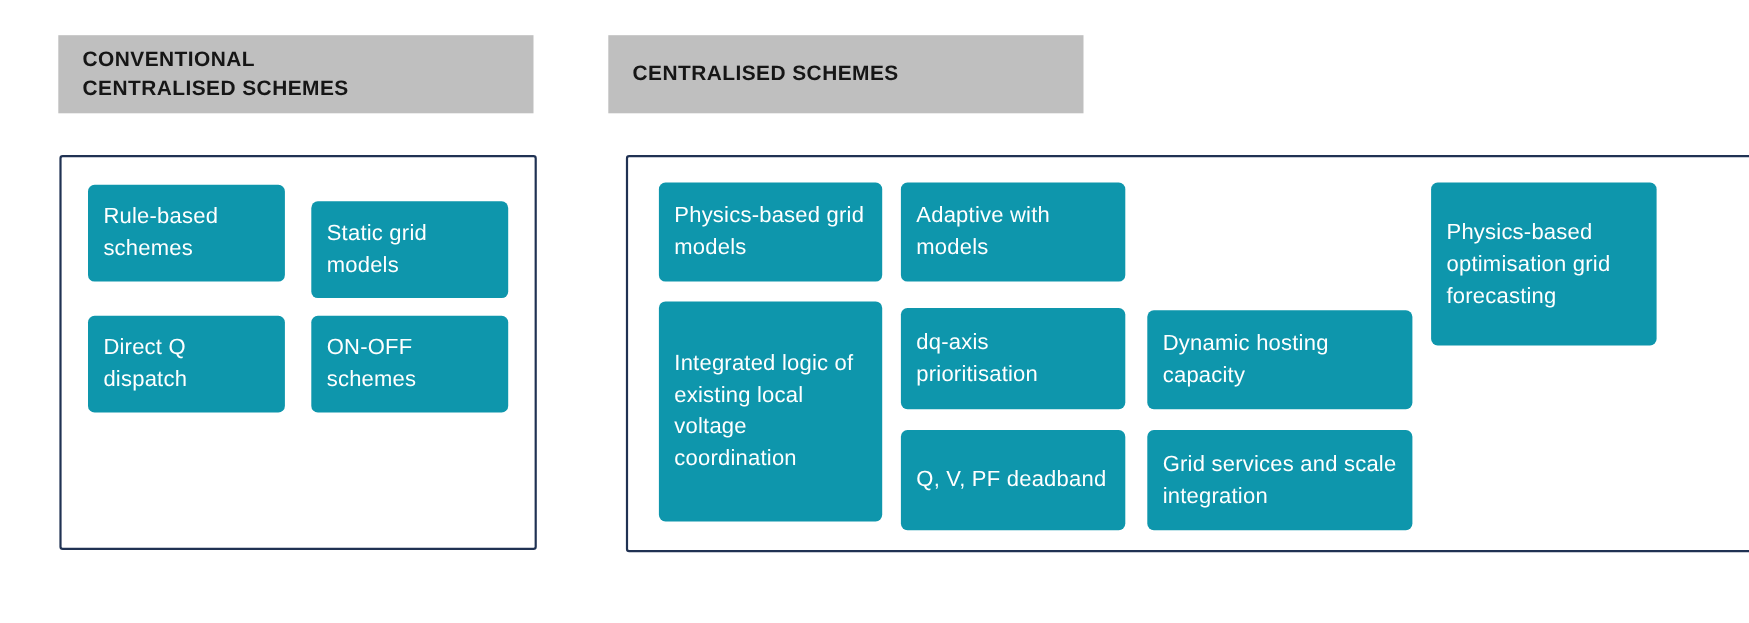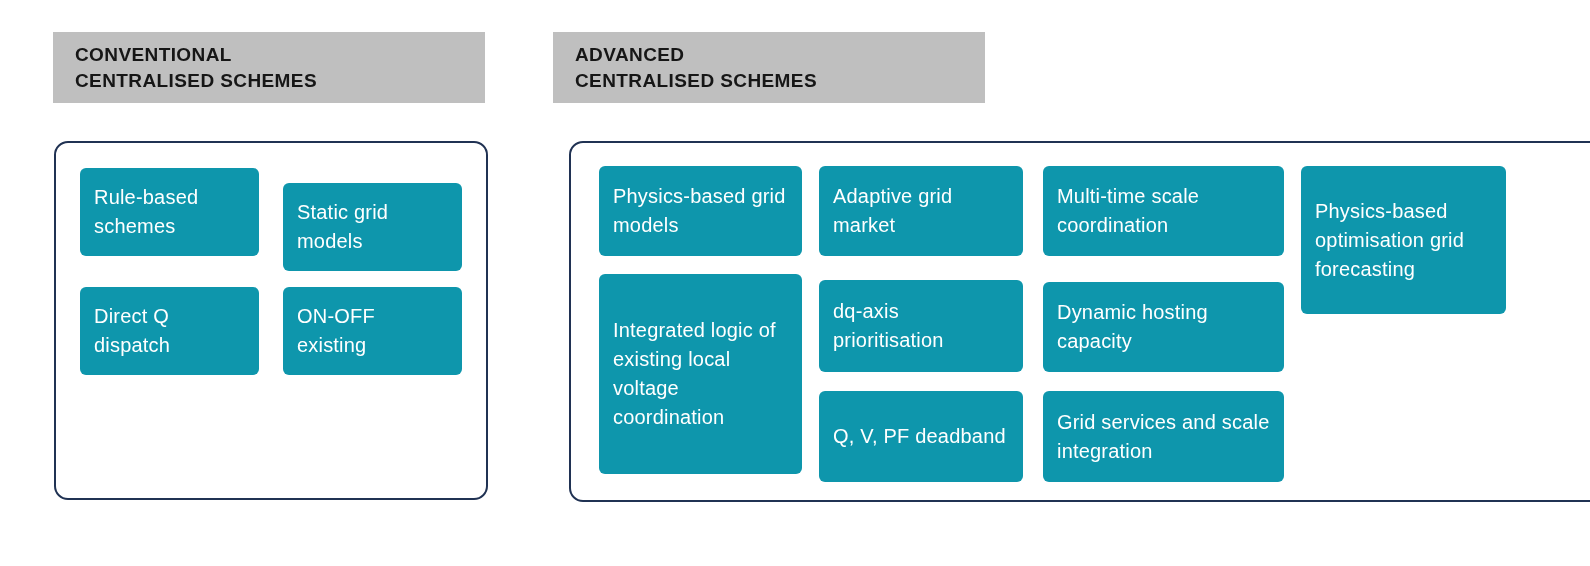--- a/index.html
+++ b/index.html
@@ -31,21 +31,21 @@
     display:flex;
     flex-direction:column;
     justify-content:center;
     padding-left:22px;
     text-transform:uppercase;
   }
   .header span{display:block;}
   .panel{
     position:absolute;
     border:2px solid var(--panel-border);
-    border-radius:14px;
+    border-radius:3px;
     background:var(--page-bg);
   }
   .box{
     position:absolute;
     background:var(--box-fill);
     color:var(--box-text);
     border-radius:6px;
     font-size:20px;
     line-height:29px;
     letter-spacing:.2px;
@@ -69,39 +69,35 @@
     <div class="box" style="left:24px;top:25px;width:179px;height:88px">
       <span>Rule-based schemes</span>
     </div>
     <div class="box" style="left:227px;top:40px;width:179px;height:88px">
       <span>Static grid models</span>
     </div>
     <div class="box" style="left:24px;top:144px;width:179px;height:88px">
       <span>Direct Q dispatch</span>
     </div>
     <div class="box" style="left:227px;top:144px;width:179px;height:88px">
-      <span>ON-OFF existing</span>
+      <span>ON-OFF schemes</span>
     </div>
   </div>
 
   <div class="header" style="left:553px;top:32px;width:432px;height:71px">
-    <span>ADVANCED</span>
     <span>CENTRALISED SCHEMES</span>
   </div>
 
   <div class="panel" style="left:569px;top:141px;width:1140px;height:361px">
 
     <div class="box" style="left:28px;top:23px;width:203px;height:90px">
       <span>Physics-based grid models</span>
     </div>
     <div class="box" style="left:248px;top:23px;width:204px;height:90px">
-      <span>Adaptive grid market</span>
-    </div>
-    <div class="box" style="left:472px;top:23px;width:241px;height:90px">
-      <span>Multi-time scale coordination</span>
+      <span>Adaptive with models</span>
     </div>
     <div class="box" style="left:730px;top:23px;width:205px;height:148px">
       <span>Physics-based optimisation grid forecasting</span>
     </div>
 
     <div class="box" style="left:28px;top:131px;width:203px;height:200px">
       <span>Integrated logic of existing local voltage coordination</span>
     </div>
     <div class="box" style="left:248px;top:137px;width:204px;height:92px">
       <span>dq-axis prioritisation</span>

